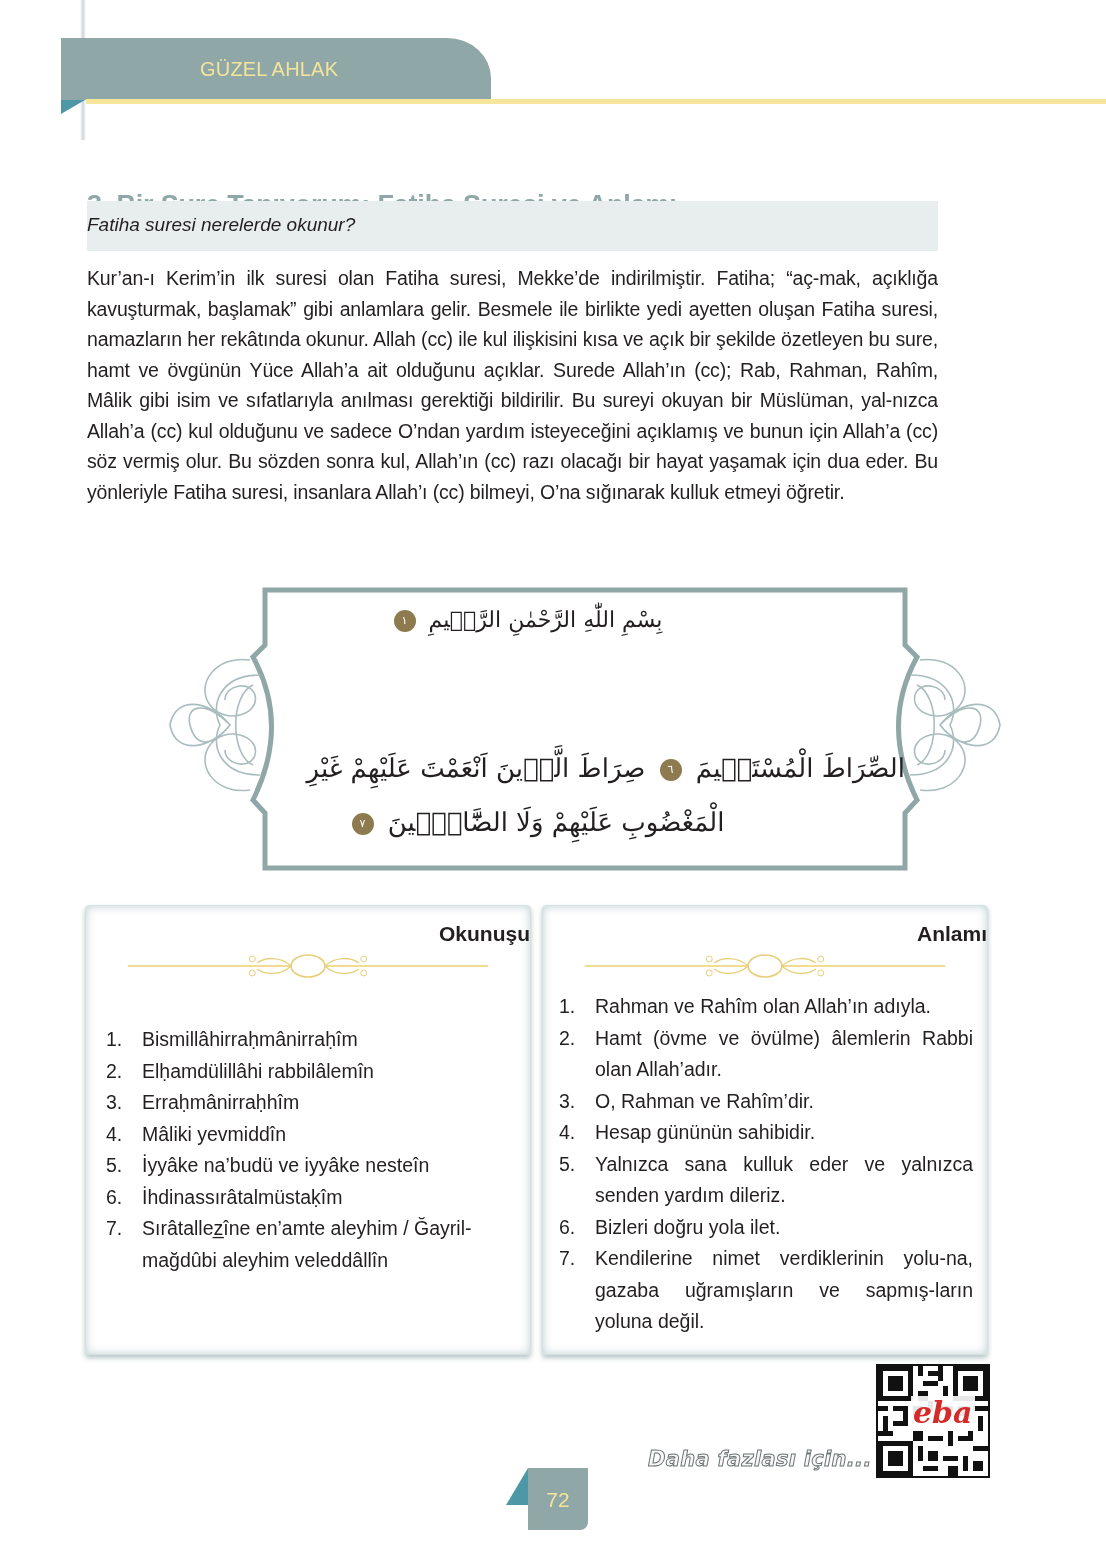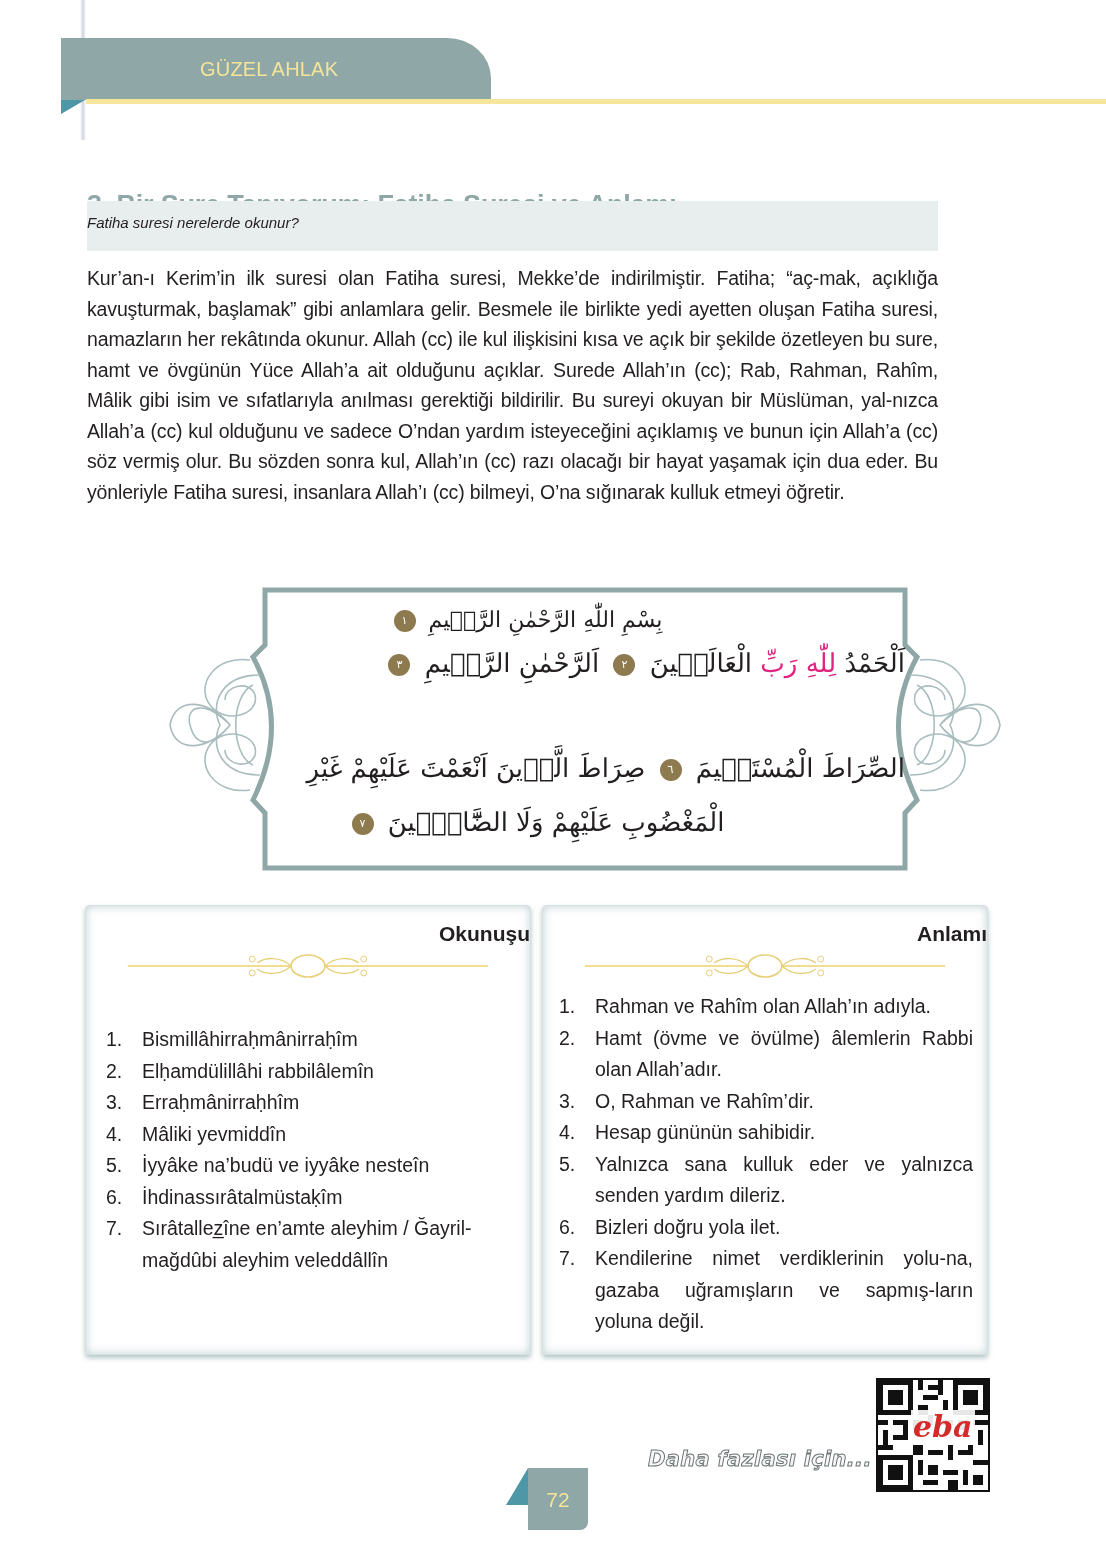--- a/index.html
+++ b/index.html
@@ -33,21 +33,21 @@
 
   .section-title {
     position: absolute; left: 87px; top: 153px; font-size: 27px; font-weight: bold;
     color: #8fa7a6; letter-spacing: -0.2px; margin-top: 37px;
   }
   .question-bar {
     position: absolute; left: 87px; top: 201px; width: 851px; height: 50px;
     background: #e8eeee;
   }
   .question-text {
-    position: absolute; left: 87px; top: 214px; font-size: 15px; font-style: italic;
+    position: absolute; left: 87px; top: 214px; font-size: 19px; font-style: italic;
     color: #231f20;
   }
   .body-text {
     position: absolute; left: 87px; top: 263px; width: 851px;
     font-size: 19.5px; line-height: 30.5px; text-align: justify; color: #231f20;
     font-family: "Liberation Sans", sans-serif; letter-spacing: -0.15px;
   }
 
   
   .frame-wrap { position: absolute; left: 165px; top: 585px; width: 840px; height: 290px; }
@@ -81,21 +81,21 @@
   .list li .num { position: absolute; left: 0; top: 0; }
   .box.left .list { left: 20px; top: 118px; width: 410px; }
   .box.right .list { left: 16px; top: 85px; width: 414px; text-align: justify; }
 
   
   .more-text {
     position: absolute; left: 648px; top: 1447px; font-size: 21px; font-style: italic; font-weight: bold;
     color: #f7f7f7; font-family: "DejaVu Sans", sans-serif;
     -webkit-text-stroke: 1px #6b7375; letter-spacing: 0.3px;
   }
-  .qr { position: absolute; left: 876px; top: 1364px; width: 114px; height: 114px; background: #fff; border: 2px solid #111; margin-top: 14px; }
+  .qr { position: absolute; left: 876px; top: 1364px; width: 114px; height: 114px; background: #fff; border: 2px solid #111; }
   .eba-logo {
     position: absolute; left: 33px; top: 30px; font-family: "DejaVu Serif", serif; font-style: italic;
     font-weight: bold; font-size: 30px; color: #d42a2a; background: rgba(255,255,255,0.9); padding: 0 2px; line-height: 34px;
   }
   .page-tab { position: absolute; left: 528px; top: 1468px; width: 60px; height: 62px; background: #8fa7a6; border-bottom-right-radius: 8px; }
   .page-fold { position: absolute; left: 506px; top: 1468px; width: 0; height: 0; border-bottom: 37px solid #4e97a6; border-left: 22px solid transparent; }
   .page-num { position: absolute; left: 528px; top: 1488px; width: 60px; text-align: center; font-size: 21px; color: #f3e499; }
 </style>
 </head>
 <body>
@@ -129,26 +129,20 @@
       <path d="M755 205 C790 210 810 180 795 160 C780 140 745 150 750 170 C755 185 780 180 780 165"></path>
       <path d="M775 140 C800 115 820 120 815 140 C810 160 795 165 775 140 C795 115 830 110 835 140 C830 170 795 165 775 140"></path>
       <path d="M752 100 C775 110 775 170 752 180"></path>
       <path d="M745 90 C785 90 795 120 785 140 C795 160 785 190 745 190"></path>
     </g>
   </svg>
 
   <div class="arabic" style="top:22px; font-size:22px; text-align:center; left:200px; width:320px;">
     <span>بِسْمِ اللّٰهِ الرَّحْمٰنِ الرَّح۪يمِ</span>
     <span class="ayah-badge">١</span>
-  </div>
-  <div class="arabic" style="top:63px;">
-    <span>اَلْحَمْدُ </span><span class="pink">لِلّٰهِ رَبِّ</span><span> الْعَالَم۪ينَ</span>
-    <span class="ayah-badge">٢</span>
-    <span>اَلرَّحْمٰنِ الرَّح۪يمِ</span>
-    <span class="ayah-badge">٣</span>
   </div>
   <div class="arabic" style="top:168px;">
     <span>الصِّرَاطَ الْمُسْتَق۪يمَ</span>
     <span class="ayah-badge">٦</span>
     <span>صِرَاطَ الَّذ۪ينَ اَنْعَمْتَ عَلَيْهِمْ غَيْرِ</span>
   </div>
   <div class="arabic" style="top:222px; text-align:center; left:170px; width:400px;">
     <span>الْمَغْضُوبِ عَلَيْهِمْ وَلَا الضَّٓالّ۪ينَ</span>
     <span class="ayah-badge">٧</span>
   </div>

